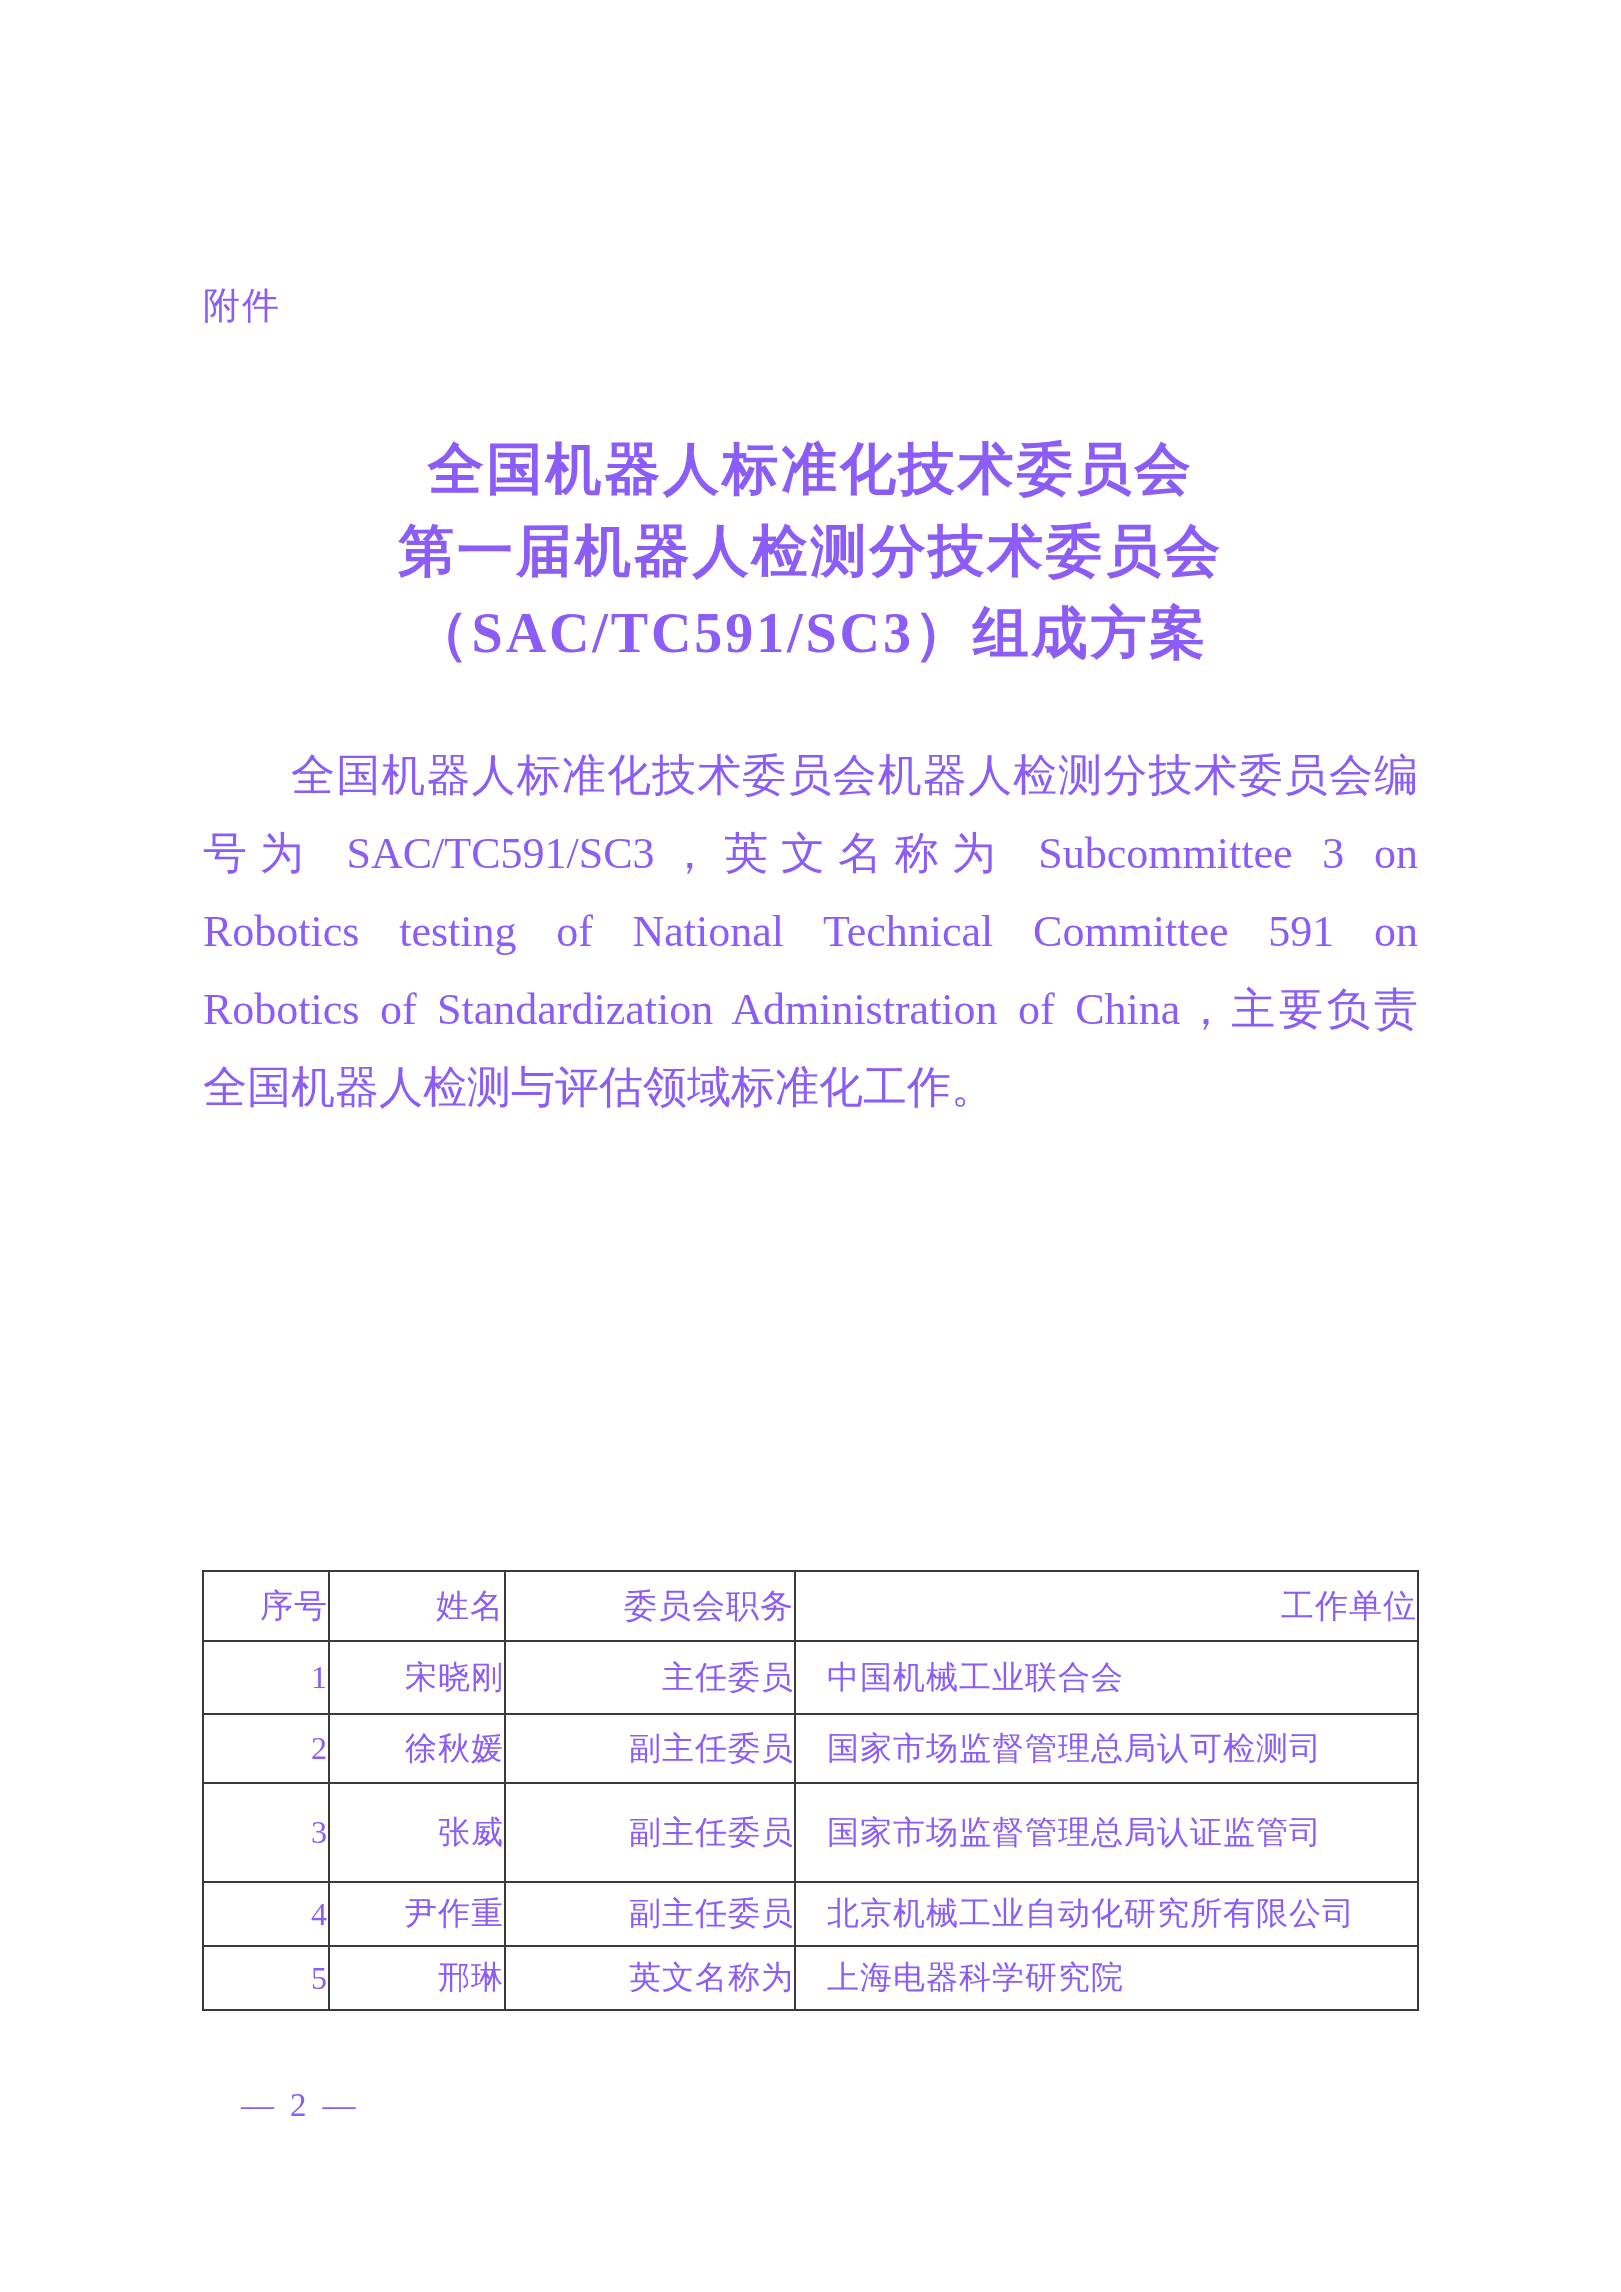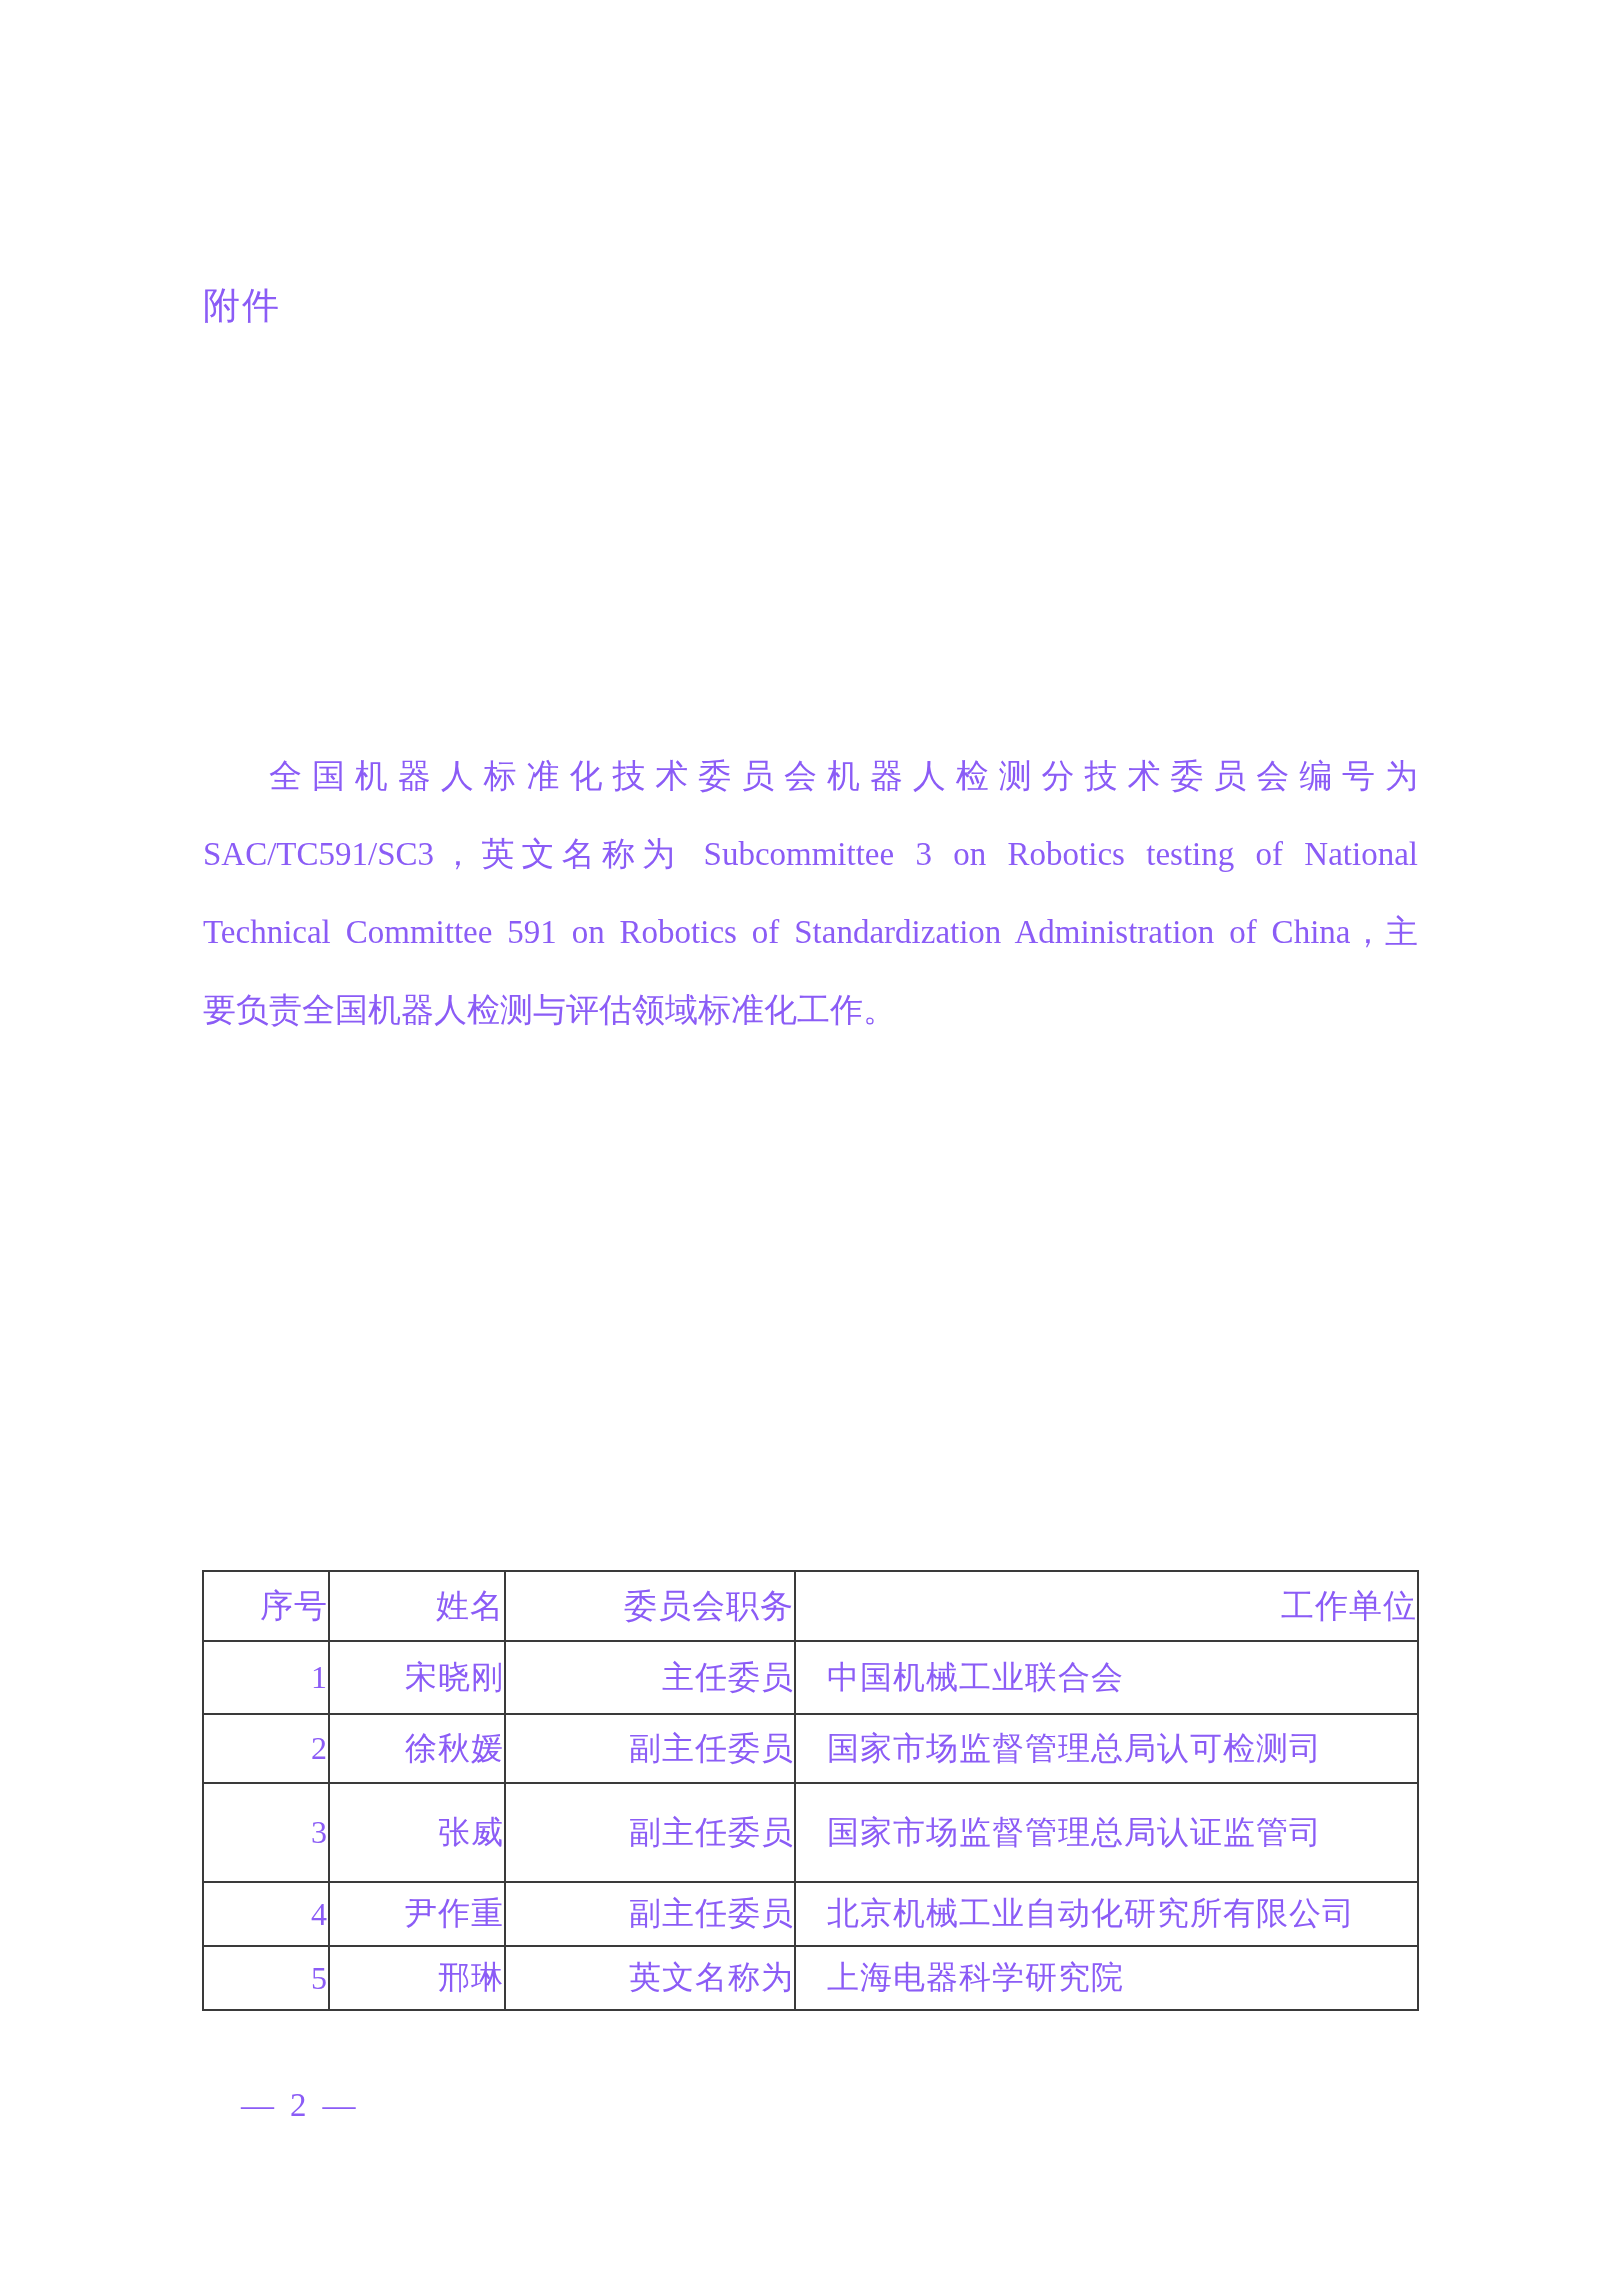--- a/index.html
+++ b/index.html
@@ -41,21 +41,21 @@
   }
   .doc-title .title-line {
     display: block;
     white-space: nowrap;
   }
   .body-text {
     position: absolute;
     left: 203px;
     top: 737px;
     width: 1215px;
-    font-size: 33px;
+    font-size: 44px;
     line-height: 78px;
     text-align: justify;
     text-justify: inter-ideograph;
   }
   .body-para {
     margin: 0;
     text-indent: 2em;
     word-spacing: 5.9px;
   }
   .committee-table {
@@ -108,20 +108,25 @@
     white-space: nowrap;
   }
 </style>
 </head>
 <body>
 
 <div class="page">
 
   <div class="attachment">附件</div>
 
+  <h1 class="doc-title">
+    <span class="title-line">全国机器人标准化技术委员会</span>
+    <span class="title-line">第一届机器人检测分技术委员会</span>
+    <span class="title-line">（SAC/TC591/SC3）组成方案</span>
+  </h1>
 
   <div class="body-text">
     <p class="body-para">全国机器人标准化技术委员会机器人检测分技术委员会编号为 SAC/TC591/SC3，英文名称为 Subcommittee 3 on Robotics testing of National Technical Committee 591 on Robotics of Standardization Administration of China，主要负责全国机器人检测与评估领域标准化工作。</p>
   </div>
 
   <table class="committee-table">
     <colgroup>
       <col class="c-index">
       <col class="c-name">
       <col class="c-role">

